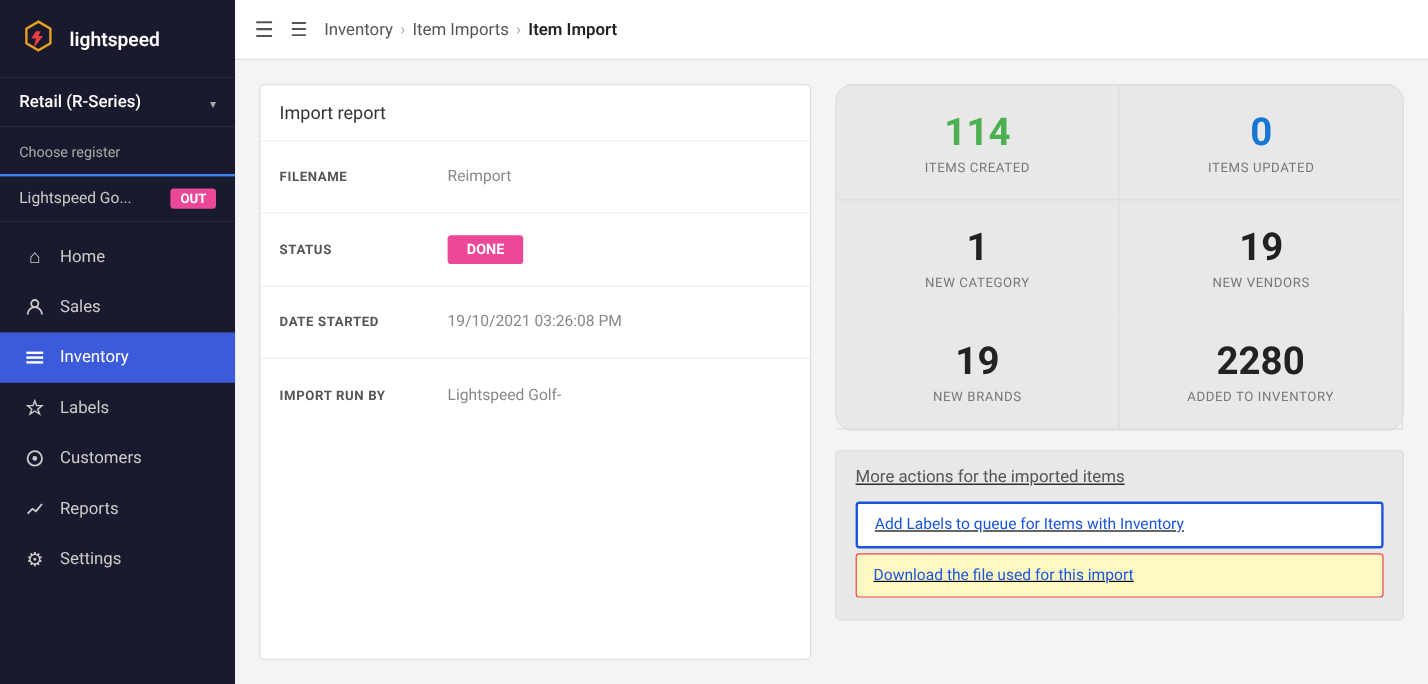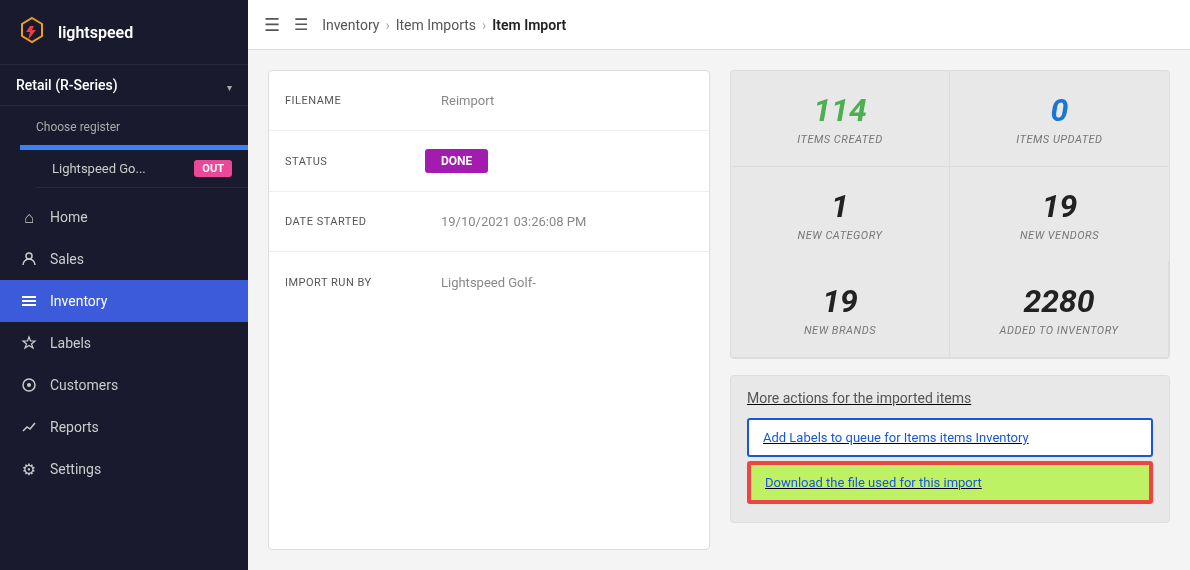--- a/index.html
+++ b/index.html
@@ -1,28 +1,28 @@
 <!DOCTYPE html>
 <html><head>
   <meta charset="utf-8">
   <style>
     * { box-sizing: border-box; margin: 0; padding: 0; }
     body { font-family: -apple-system, BlinkMacSystemFont, 'Segoe UI', Roboto, sans-serif; display: flex; height: 570px; width: 1190px; overflow: hidden; background: #f0f0f0; }
 
     
-    .sidebar { width: 248px; background: #1a1a2e; color: #fff; display: flex; flex-direction: column; flex-shrink: 0; }
+    .sidebar { width: 196px; background: #1a1a2e; color: #fff; display: flex; flex-direction: column; flex-shrink: 0; }
     .sidebar-logo { padding: 16px 16px; display: flex; align-items: center; gap: 10px; border-bottom: 1px solid #2a2a3e; }
     .logo-icon { width: 32px; height: 32px; }
     .logo-text { color: #fff; font-size: 16px; font-weight: 600; }
     .sidebar-retail { padding: 12px 16px; display: flex; align-items: flex-end; justify-content: space-between; border-bottom: 1px solid #2a2a3e; cursor: pointer; }
     .sidebar-retail-name { font-size: 14px; color: #fff; font-weight: 500; }
     .chevron-down { color: #aaa; font-size: 10px; }
-    .sidebar-register { padding: 10px 16px; border-bottom: 5px solid #3b82f6; margin-left: 20px; }
+    .sidebar-register { padding: 10px 16px; border-bottom: 2px solid #3b82f6; }
     .sidebar-register-label { font-size: 12px; color: #aaa; }
-    .sidebar-location { padding: 10px 16px; display: flex; align-items: center; justify-content: space-between; border-bottom: 1px solid #2a2a3e; margin-left: 36px; }
+    .sidebar-location { padding: 10px 16px; display: flex; align-items: center; justify-content: space-between; border-bottom: 1px solid #2a2a3e; }
     .sidebar-location-name { font-size: 13px; color: #ccc; }
     .out-badge { background: #ec4899; color: #fff; font-size: 11px; font-weight: 700; padding: 2px 8px; border-radius: 3px; }
     .sidebar-nav { flex: 1; padding: 8px 0; }
     .nav-item { display: flex; align-items: center; gap: 12px; padding: 12px 20px; cursor: pointer; color: #ccc; font-size: 14px; }
     .nav-item.active { background: #3b5bdb; color: #fff; }
     .nav-icon { width: 18px; height: 18px; display: flex; align-items: center; justify-content: center; font-size: 16px; }
 
     
     .main { flex: 1; display: flex; flex-direction: column; background: #f4f4f4; }
 
@@ -35,42 +35,42 @@
     .breadcrumb-current { color: #222; font-weight: 600; }
 
     
     .content { flex: 1; padding: 20px; display: flex; gap: 20px; overflow: auto; }
 
     
     .import-card { background: #fff; border: 1px solid #ddd; border-radius: 4px; flex: 1; max-width: 460px; }
     .import-card-title { padding: 14px 16px; font-size: 15px; color: #333; border-bottom: 1px solid #eee; }
     .import-row { display: flex; align-items: center; padding: 18px 16px; border-bottom: 1px solid #eee; min-height: 60px; }
     .import-row:last-child { border-bottom: none; }
-    .import-label { font-size: 11px; font-weight: 400; color: #555; text-transform: uppercase; letter-spacing: 0.5px; width: 140px; flex-shrink: 0; }
-    .import-value { font-size: 13px; color: #888; flex: 1; margin-left: 16px; }
-    .status-badge { background: #a21caf; color: #fff; font-size: 12px; font-weight: 700; padding: 5px 16px; border-radius: 3px; }
+    .import-label { font-size: 11px; font-weight: 700; color: #555; text-transform: uppercase; letter-spacing: 0.5px; width: 140px; flex-shrink: 0; }
+    .import-value { font-size: 13px; color: #888; flex: 1; }
+    .status-badge { background: #ec4899; color: #fff; font-size: 12px; font-weight: 700; padding: 5px 16px; border-radius: 3px; }
 
     
     .stats-section { flex: 1; display: flex; flex-direction: column; gap: 16px; }
-    .stats-card { background: #e8e8e8; border: 1px solid #ddd; border-radius: 4px; display: grid; grid-template-columns: 1fr 1fr; font-style: italic; }
+    .stats-card { background: #e8e8e8; border: 1px solid #ddd; border-radius: 15px; display: grid; grid-template-columns: 1fr 1fr; }
     .stat-item { padding: 20px; text-align: center; border-right: 1px solid #ddd; border-bottom: 1px solid #ddd; }
     .stat-item:nth-child(2) { border-right: none; }
     .stat-item:nth-child(3) { border-right: 1px solid #ddd; }
     .stat-item:nth-child(4) { border-right: none; }
     .stat-item:nth-child(3), .stat-item:nth-child(4) { border-bottom: none; }
     .stat-number { font-size: 32px; font-weight: 700; }
     .stat-number.green { color: #4caf50; }
     .stat-number.blue { color: #1976d2; }
     .stat-number.dark { color: #222; }
     .stat-label { font-size: 11px; color: #777; text-transform: uppercase; letter-spacing: 0.5px; margin-top: 4px; }
 
     
     .actions-card { background: #e8e8e8; border: 1px solid #ddd; border-radius: 4px; padding: 14px 16px; text-decoration: underline; }
     .actions-title { font-size: 14px; color: #555; margin-bottom: 12px; }
-    .action-link { display: block; padding: 10px 14px; margin-bottom: 4px; font-size: 13px; color: #1a56db; cursor: pointer; border: 4px solid #ef4444; border-radius: 3px; background: #bef264; }
+    .action-link { display: block; padding: 10px 14px; margin-bottom: 4px; font-size: 13px; color: #1a56db; cursor: pointer; border: 1px solid #ef4444; border-radius: 3px; background: #fef9c3; }
     .action-link.active-link { background: #fff; border: 2px solid #1a56db; }
   </style>
 </head>
 <body>
 
 <div class="sidebar">
   <div class="sidebar-logo">
     <svg class="logo-icon" viewBox="0 0 32 32">
       <path d="M16 2 L26 8 L26 20 L16 26 L6 20 L6 8 Z" fill="none" stroke="#e8a020" stroke-width="2"></path>
       <path d="M14 10 L10 16 L14 16 L12 24 L20 14 L16 14 L18 10 Z" fill="#e84040"></path>
@@ -153,20 +153,21 @@
       <span class="breadcrumb-sep">›</span>
       <span class="breadcrumb-item">Item Imports</span>
       <span class="breadcrumb-sep">›</span>
       <span class="breadcrumb-current">Item Import</span>
     </div>
   </div>
 
   <div class="content">
 
     <div class="import-card">
+      <div class="import-card-title">Import report</div>
       <div class="import-row">
         <span class="import-label">FILENAME</span>
         <span class="import-value">Reimport</span>
       </div>
       <div class="import-row">
         <span class="import-label">STATUS</span>
         <span class="status-badge">DONE</span>
       </div>
       <div class="import-row">
         <span class="import-label">DATE STARTED</span>
@@ -202,18 +203,18 @@
           <div class="stat-label">NEW BRANDS</div>
         </div>
         <div class="stat-item">
           <div class="stat-number dark">2280</div>
           <div class="stat-label">ADDED TO INVENTORY</div>
         </div>
       </div>
 
       <div class="actions-card">
         <div class="actions-title">More actions for the imported items</div>
-        <a class="action-link active-link">Add Labels to queue for Items items Inventory</a>
+        <a class="action-link active-link">Add Labels to queue for Items with Inventory</a>
         <a class="action-link">Download the file used for this import</a>
       </div>
     </div>
   </div>
 </div>
 
 </body></html>

